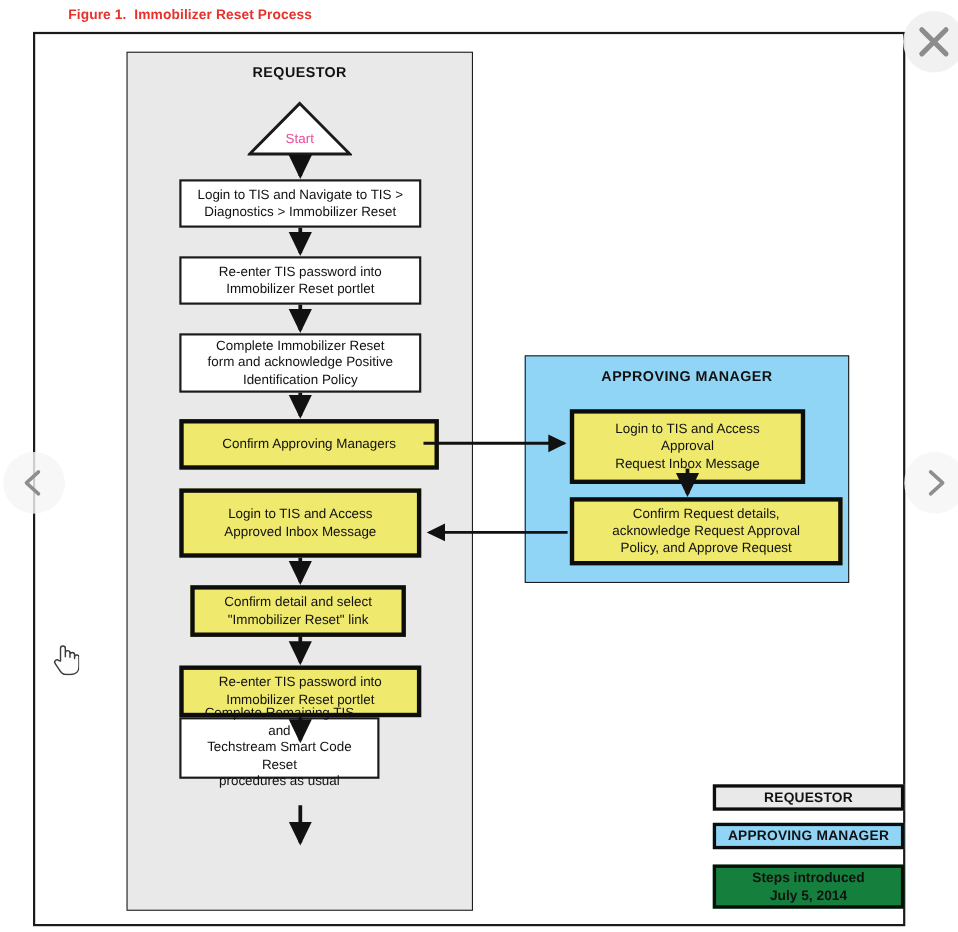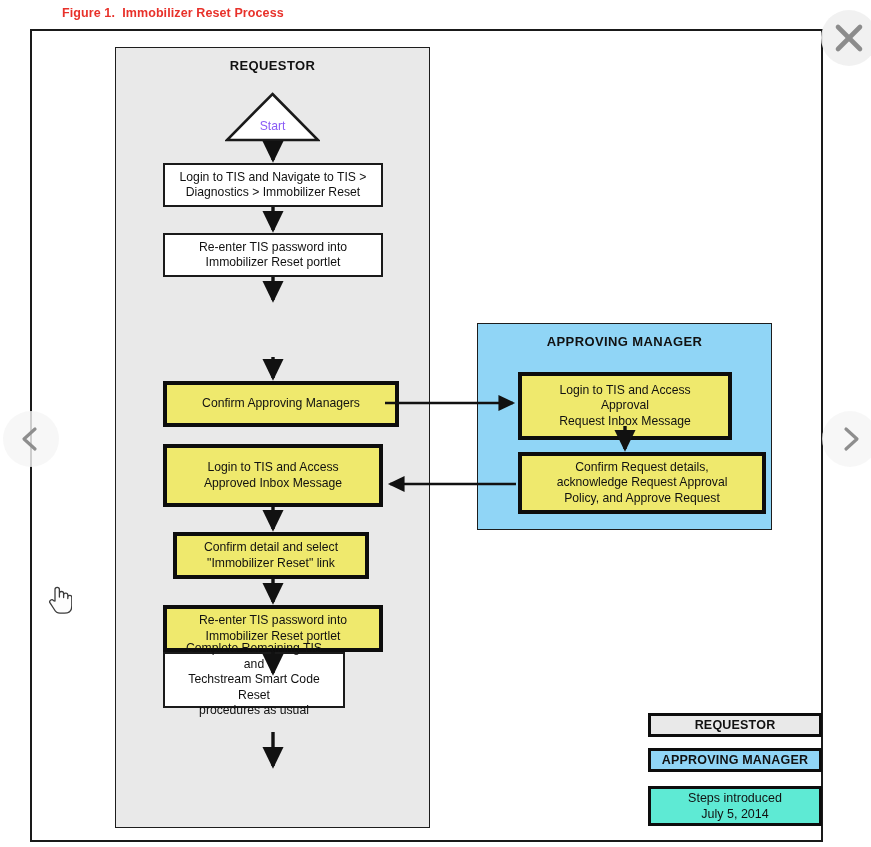--- a/index.html
+++ b/index.html
@@ -64,40 +64,40 @@
   .node.hl {
     background: #efe96d;
     border: 4px solid #0d0d0d;
   }
 
   
   .terminator { position: absolute; }
   .terminator svg { display: block; }
   .terminator .tlabel {
     position: absolute; left: 0; right: 0; bottom: 9px;
-    text-align: center; font-size: 12.2px; color: #8b5cf6;
+    text-align: center; font-size: 12.2px; color: #ec4899;
   }
 
   
   .conn { position: absolute; }
   .conn svg { display: block; overflow: visible; }
 
   
   .legend-box {
     position: absolute;
     display: flex; align-items: center; justify-content: center;
     text-align: center;
     font-weight: bold; font-size: 12.5px; color: #111;
     border: 3px solid #0d0d0d;
     letter-spacing: 0.2px;
     white-space: pre-line;
   }
   .legend-box.requestor { background: #e9e9e9; }
   .legend-box.manager   { background: #90d5f6; }
-  .legend-box.steps     { background: #5eead4; font-weight: normal; line-height: 16px; letter-spacing: 0; }
+  .legend-box.steps     { background: #15803d; font-weight: bold; line-height: 16px; letter-spacing: 0; }
 
   
   .nav-btn {
     position: absolute;
     width: 56px; height: 56px; border-radius: 50%;
     background: rgba(245,245,245,0.82);
     display: flex; align-items: center; justify-content: center;
     cursor: pointer;
   }
   .nav-prev { left: 3px; top: 411px; }
@@ -137,20 +137,23 @@
     </svg>
     <div class="tlabel">Start</div>
   </div>
 
   <div class="node plain" style="left:163px; top:163px; width:220px; height:44px;">Login to TIS and Navigate to TIS &gt;
 Diagnostics &gt; Immobilizer Reset</div>
 
   <div class="node plain" style="left:163px; top:233px; width:220px; height:44px;">Re-enter TIS password into
 Immobilizer Reset portlet</div>
 
+  <div class="node plain" style="left:163px; top:303px; width:220px; height:54px;">Complete Immobilizer Reset
+form and acknowledge Positive
+Identification Policy</div>
 
   <div class="node hl" style="left:163px; top:381px; width:236px; height:46px;">Confirm Approving Managers</div>
 
   <div class="node hl" style="left:163px; top:444px; width:220px; height:63px;">Login to TIS and Access
 Approved Inbox Message</div>
 
   <div class="node hl" style="left:173px; top:532px; width:196px; height:47px;">Confirm detail and select
 "Immobilizer Reset" link</div>
 
   <div class="node hl" style="left:163px; top:605px; width:220px; height:47px;">Re-enter TIS password into

